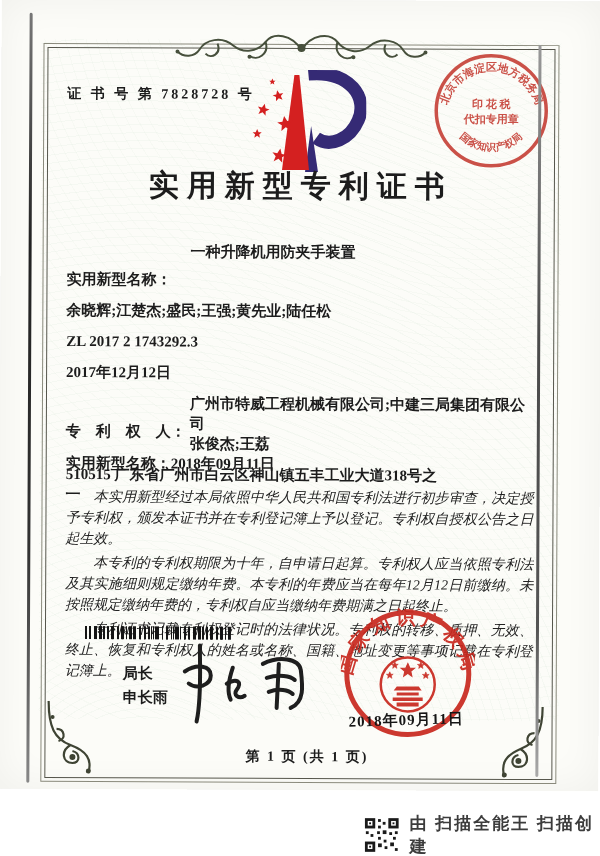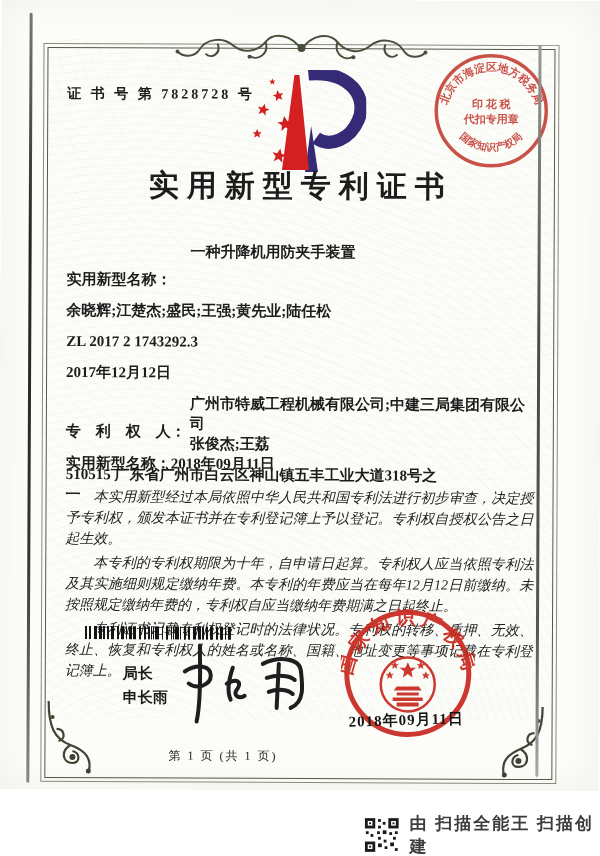--- a/index.html
+++ b/index.html
@@ -40,22 +40,22 @@
   .paras p{margin:0 0 3px 0;text-indent:2em;}
   .barcode{position:absolute;left:86px;top:627px;width:146px;height:13px;
       background:
        repeating-linear-gradient(90deg,#141414 0 2px,transparent 2px 5px,#141414 5px 6px,transparent 6px 9px),
        repeating-linear-gradient(90deg,#141414 0 1px,transparent 1px 4px,#141414 4px 6px,transparent 6px 11px);}
   .director{position:absolute;left:88px;top:662px;font-size:15px;font-weight:700;line-height:24px;margin-left:36px;}
   .signature{position:absolute;left:168px;top:634px;}
   .seal-main{position:absolute;left:342px;top:606px;opacity:.92;}
   .seal-date{position:absolute;left:350px;top:710px;width:140px;font-size:15px;
       font-weight:700;letter-spacing:1px;transform:rotate(-2deg);color:#161616;}
-  .footer{position:absolute;left:170px;top:748px;width:200px;text-align:left;
-      font-size:12px;font-weight:400;letter-spacing:2px;}
+  .footer{position:absolute;left:170px;top:748px;width:200px;text-align:right;
+      font-size:14px;font-weight:700;letter-spacing:2px;}
   .scanner{position:absolute;left:364px;top:812px;display:flex;align-items:center;gap:10px;}
   .scanner-text{font-size:17px;font-weight:700;color:#3c3c3c;letter-spacing:2px;
       font-family:"Liberation Sans","DejaVu Sans",sans-serif;}
 </style>
 </head>
 <body>
 
 <div class="scan">
   <div class="page">
     <div class="guilloche"></div>

